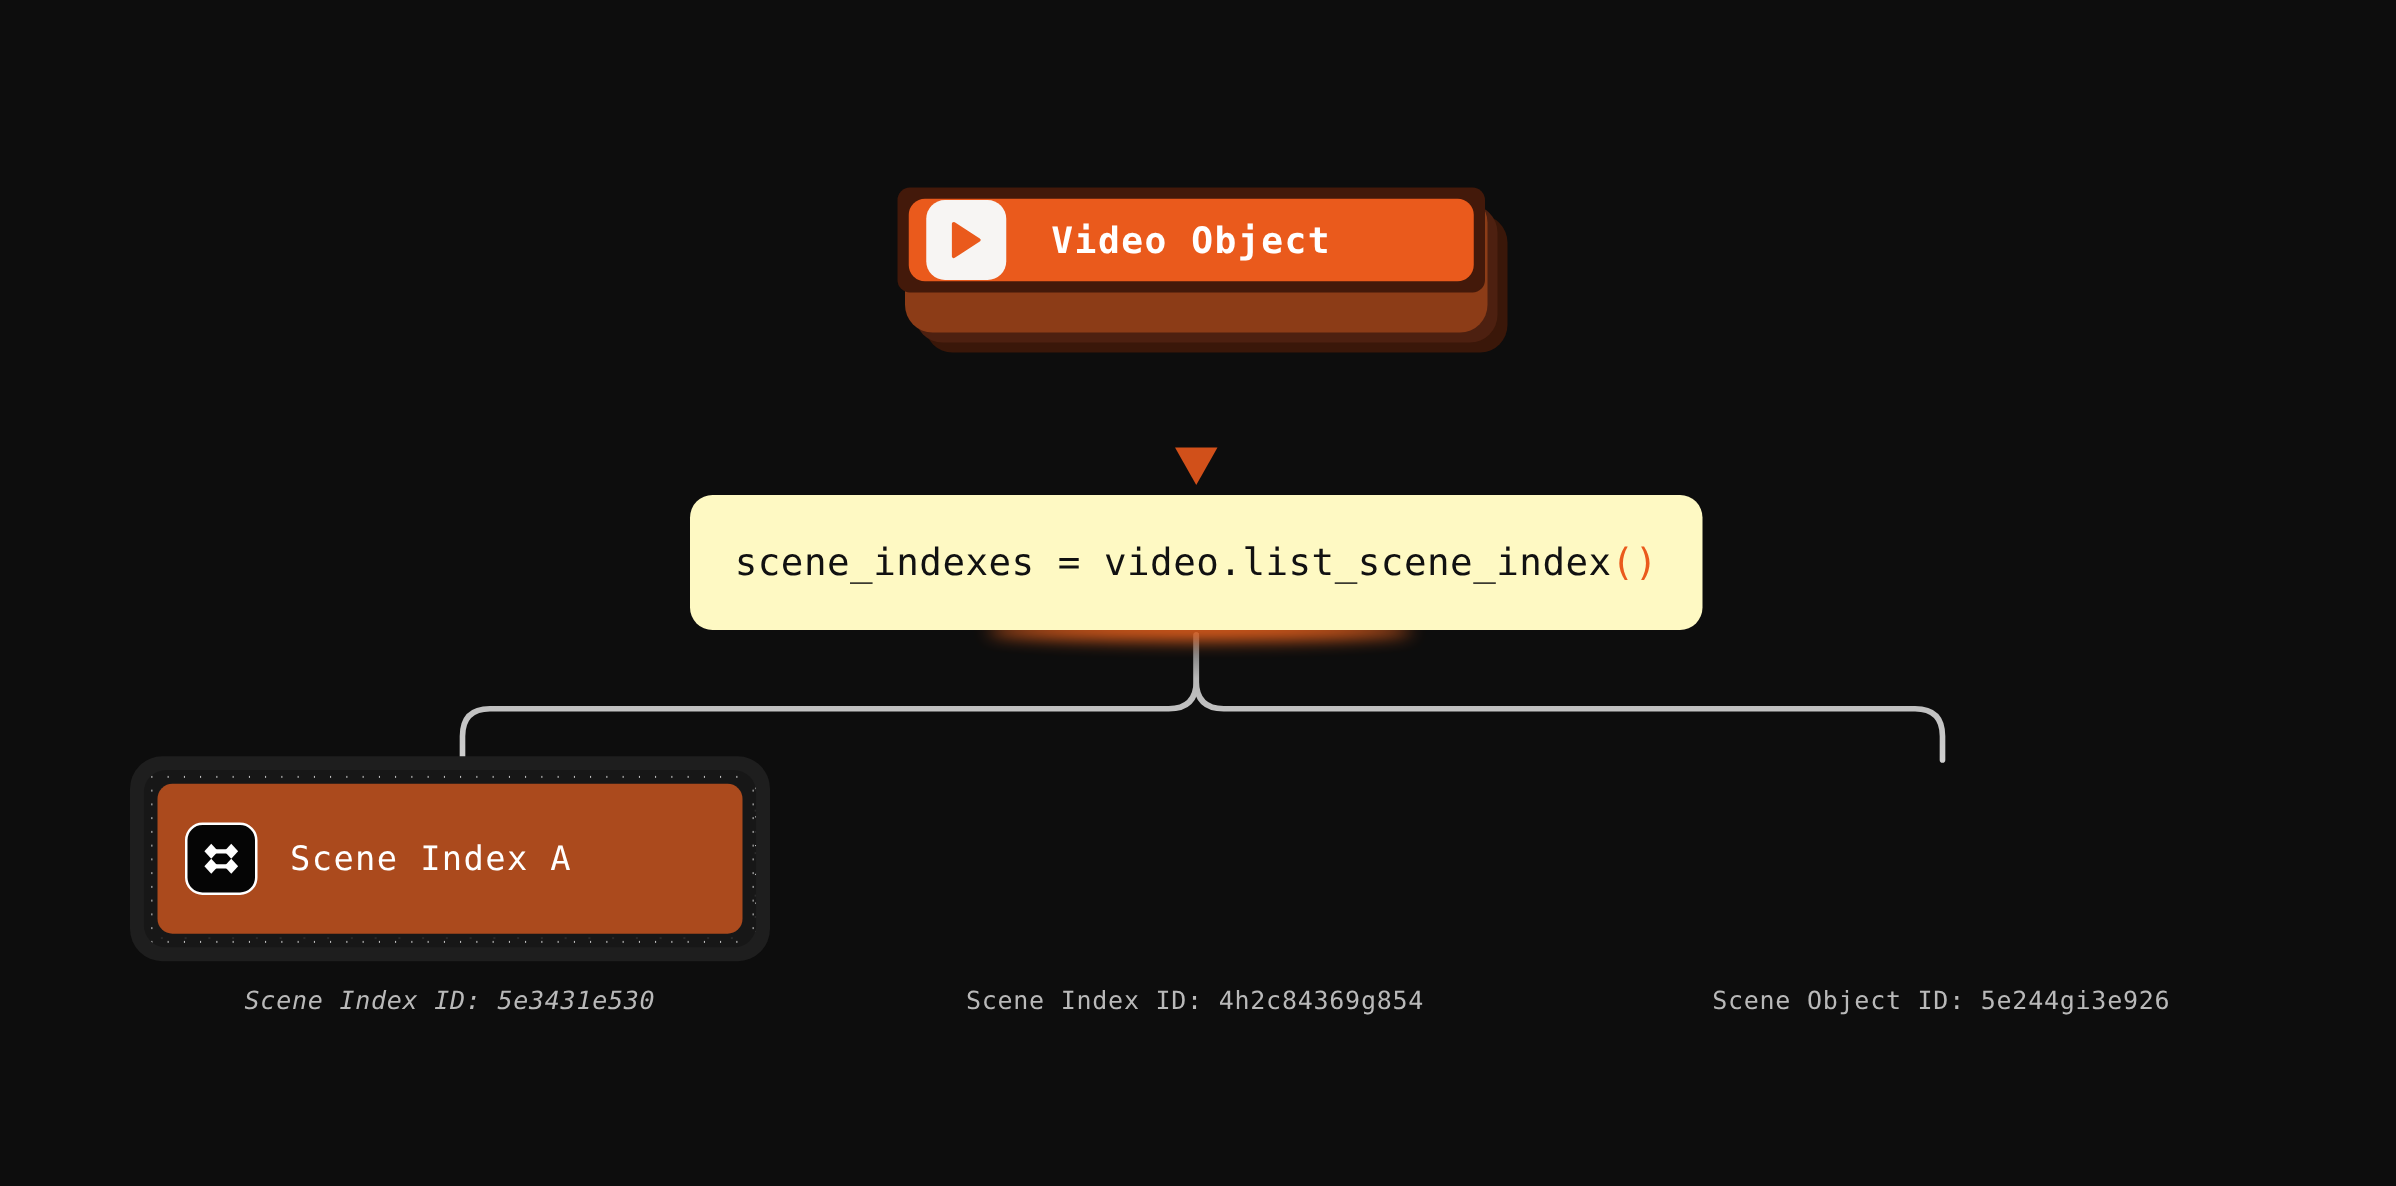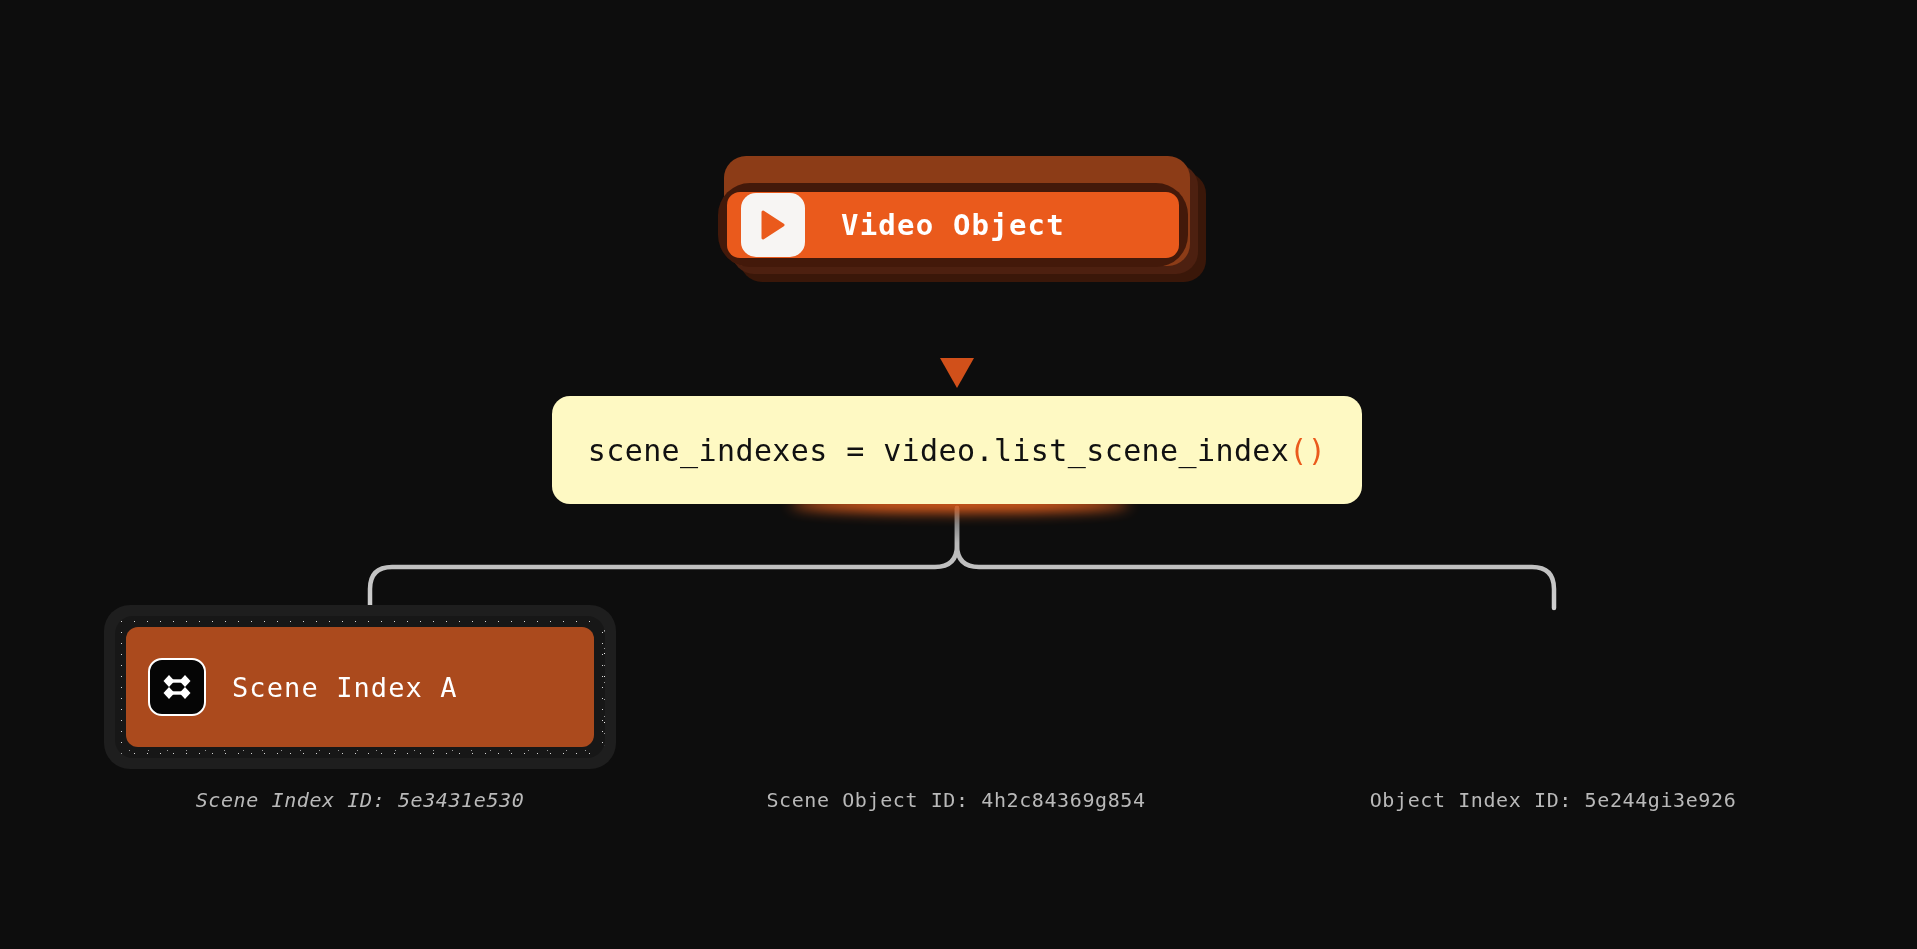--- a/index.html
+++ b/index.html
@@ -55,24 +55,23 @@
   .vo-plate.p1 {
     left: 6px; top: 6px;
     width: 466px; height: 110px;
     background: #8c3c17;
   }
   #video-node-frame {
     position: absolute;
     left: 0; top: 0;
     width: 470px;
     height: 84px;
-    border-radius: 32px;
+    border-radius: 10px;
     background: #43190a;
     padding: 9px;
-    margin-top: 33px;
   }
   #video-node {
     position: relative;
     width: 100%;
     height: 100%;
     border-radius: 13px;
     background: #ea5a1c;
     display: flex;
     align-items: center;
     padding-left: 14px;
@@ -275,17 +274,17 @@
               <polygon points="25,15 30.5,21 25,27 19.5,21" fill="#fff"></polygon>
             </svg>
           </div>
           <span class="si-label">Scene Index A</span>
         </div>
       </div>
     </div>
   </div>
   <div class="si-caption a">Scene Index ID: 5e3431e530</div>
 
-  <div class="si-caption b">Scene Object ID: 4h2c84369g854</div>
-
-  <div class="si-caption c">Object Index ID: 5e244gi3e926</div>
+  <div class="si-caption b">Scene Index ID: 4h2c84369g854</div>
+
+  <div class="si-caption c">Scene Object ID: 5e244gi3e926</div>
 
 </div>
 
 </body></html>

